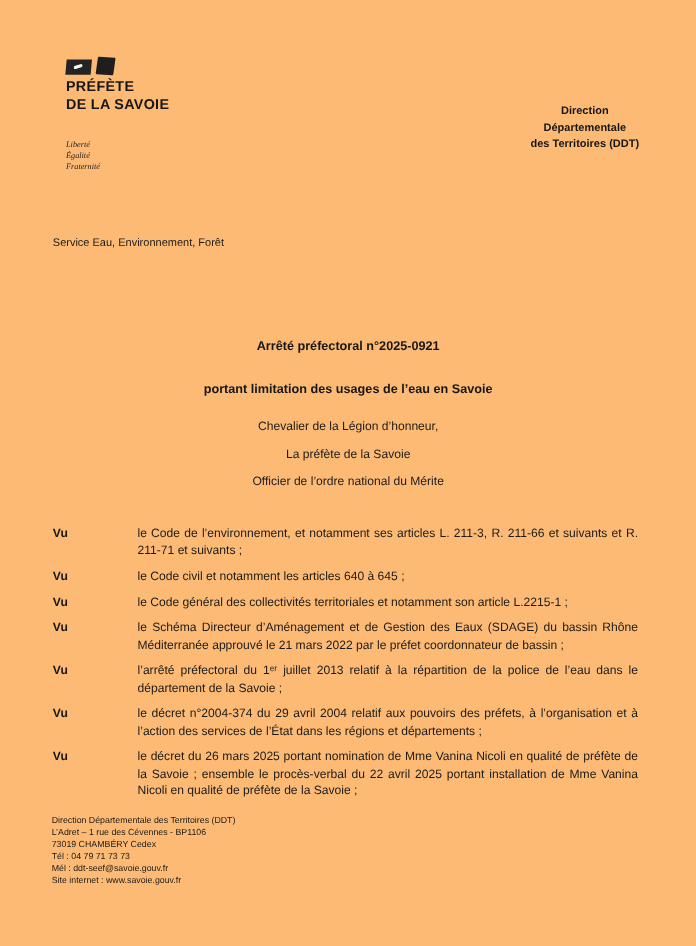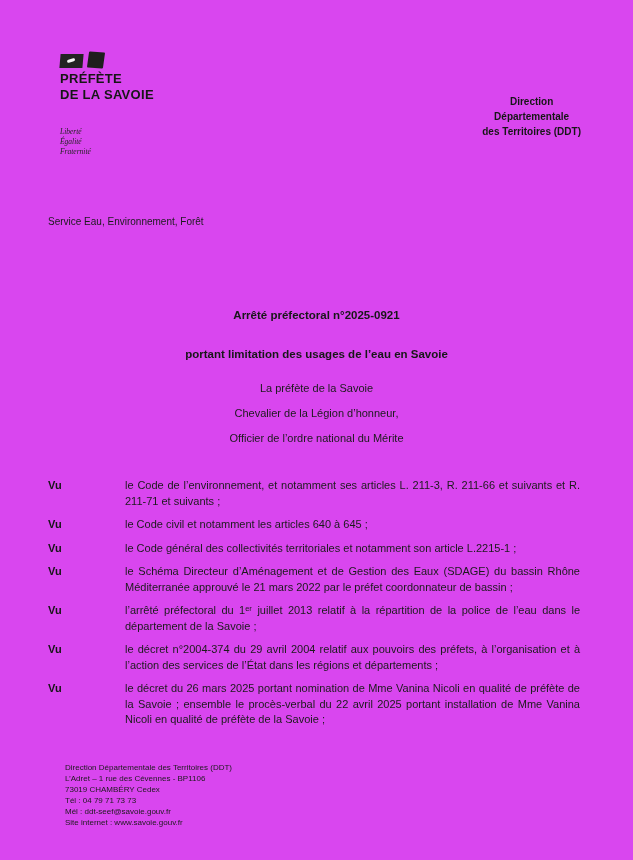--- a/index.html
+++ b/index.html
@@ -5,21 +5,21 @@
   * { margin:0; padding:0; box-sizing:border-box; }
   html,body { width:633px; height:860px; }
   body {
     background:#ffffff;
     font-family:"Liberation Sans","DejaVu Sans",sans-serif;
     color:#1b1b1b;
     -webkit-font-smoothing:antialiased;
   }
   .page {
     position:relative; width:633px; height:860px;
-    background:#d946ef; overflow:hidden;
+    background:#fdba74; overflow:hidden;
   }
 
   
   .logo-block { position:absolute; left:60px; top:52px; }
   .flag { display:flex; gap:5px; height:17px; margin-bottom:2px; align-items:flex-start; }
   .flag-left {
     width:23px; height:14px; background:#232323;
     transform:skewX(-5deg); position:relative; margin-top:2px;
   }
   .flag-left::after {
@@ -64,22 +64,22 @@
   .vu-list {
     position:absolute; left:48px; top:478px; width:532px;
     font-size:11px; line-height:15.5px;
   }
   .vu-item { display:flex; margin-bottom:8px; }
   .vu-label { flex:0 0 77px; width:77px; font-weight:bold; color:#161616; }
   .vu-text { flex:1; text-align:justify; color:#1b1b1b; }
 
   
   .footer {
-    position:absolute; left:47px; top:762px;
-    font-size:8px; line-height:11px; color:#1b1b1b;margin-left:18px;
+    position:absolute; left:47px; top:740px;
+    font-size:8px; line-height:11px; color:#1b1b1b;
   }
 </style>
 </head>
 <body>
 
 <div class="page">
 
   <div class="logo-block">
     <div class="flag">
       <span class="flag-left"></span>
@@ -101,22 +101,22 @@
   </div>
 
   <div class="service">Service Eau, Environnement, Forêt</div>
 
   <div class="title">
     <div class="t1">Arrêté préfectoral n°2025-0921</div>
     <div class="t2">portant limitation des usages de l’eau en Savoie</div>
   </div>
 
   <div class="authority">
+    <div class="a-line">Chevalier de la Légion d’honneur,</div>
     <div class="a-line">La préfète de la Savoie</div>
-    <div class="a-line">Chevalier de la Légion d’honneur,</div>
     <div class="a-line">Officier de l’ordre national du Mérite</div>
   </div>
 
   <div class="vu-list">
     <div class="vu-item">
       <span class="vu-label">Vu</span>
       <span class="vu-text">le Code de l’environnement, et notamment ses articles L. 211-3, R. 211-66 et suivants et R. 211-71 et suivants ;</span>
     </div>
     <div class="vu-item">
       <span class="vu-label">Vu</span>

